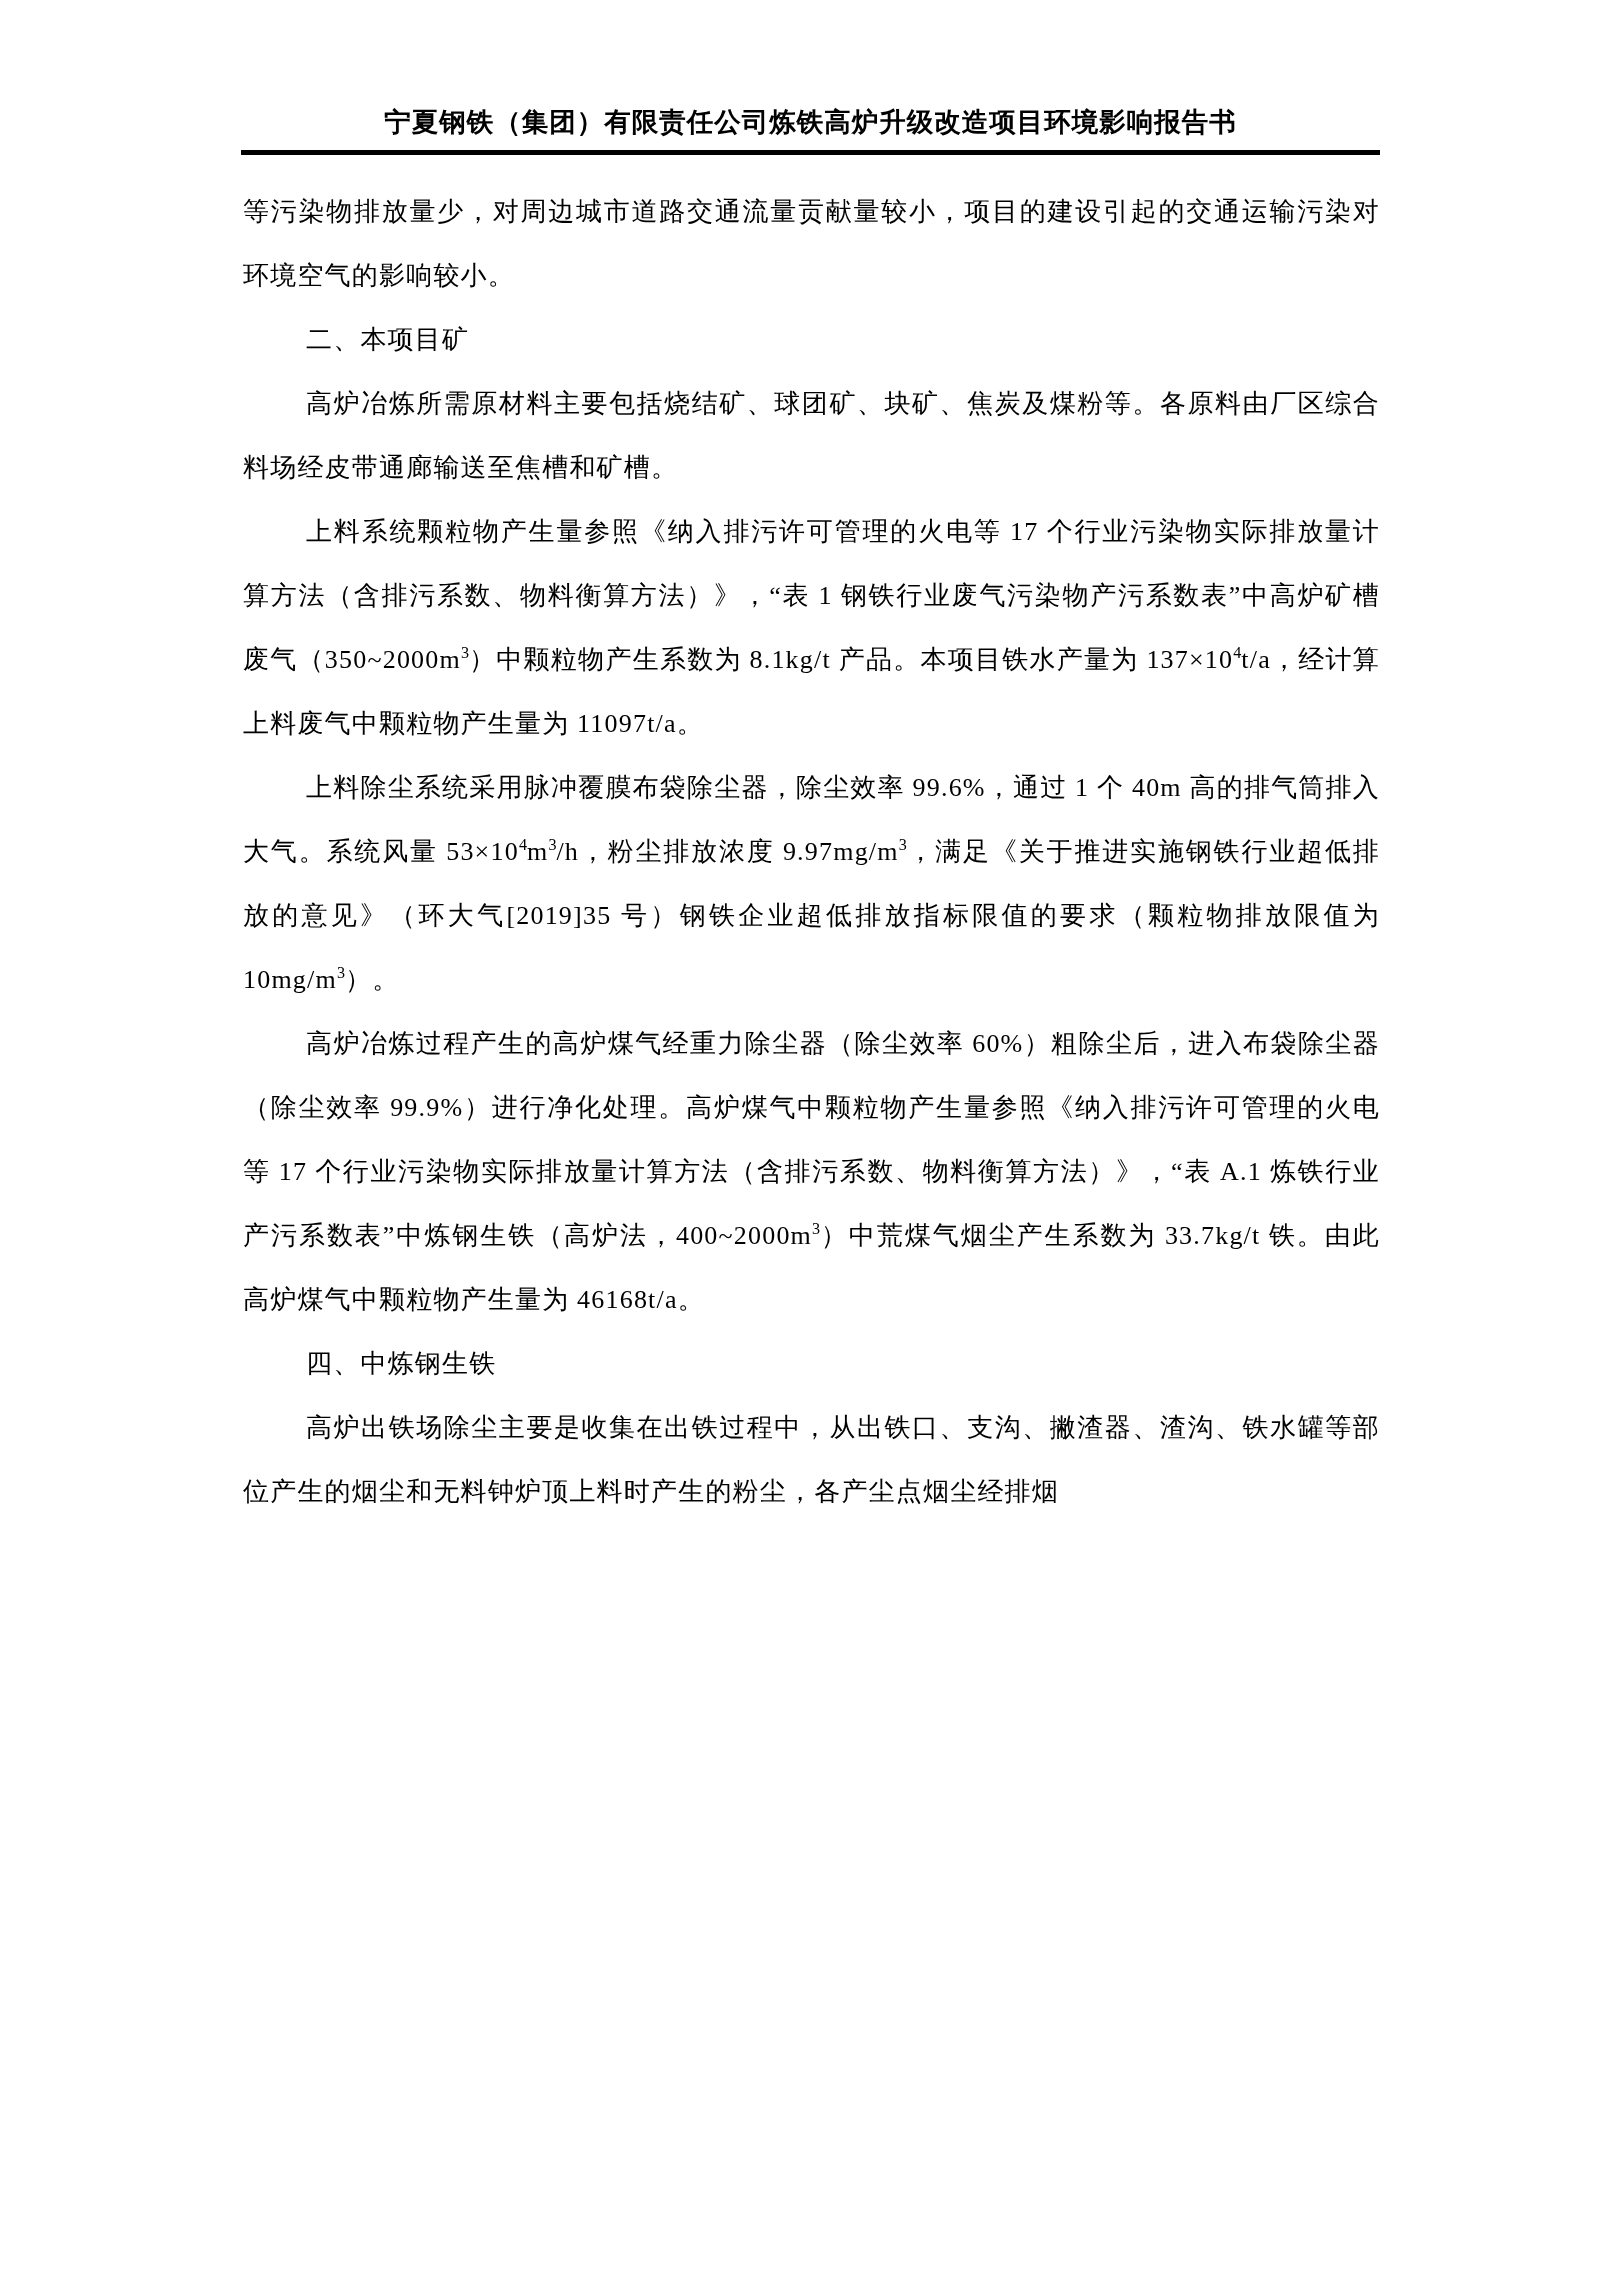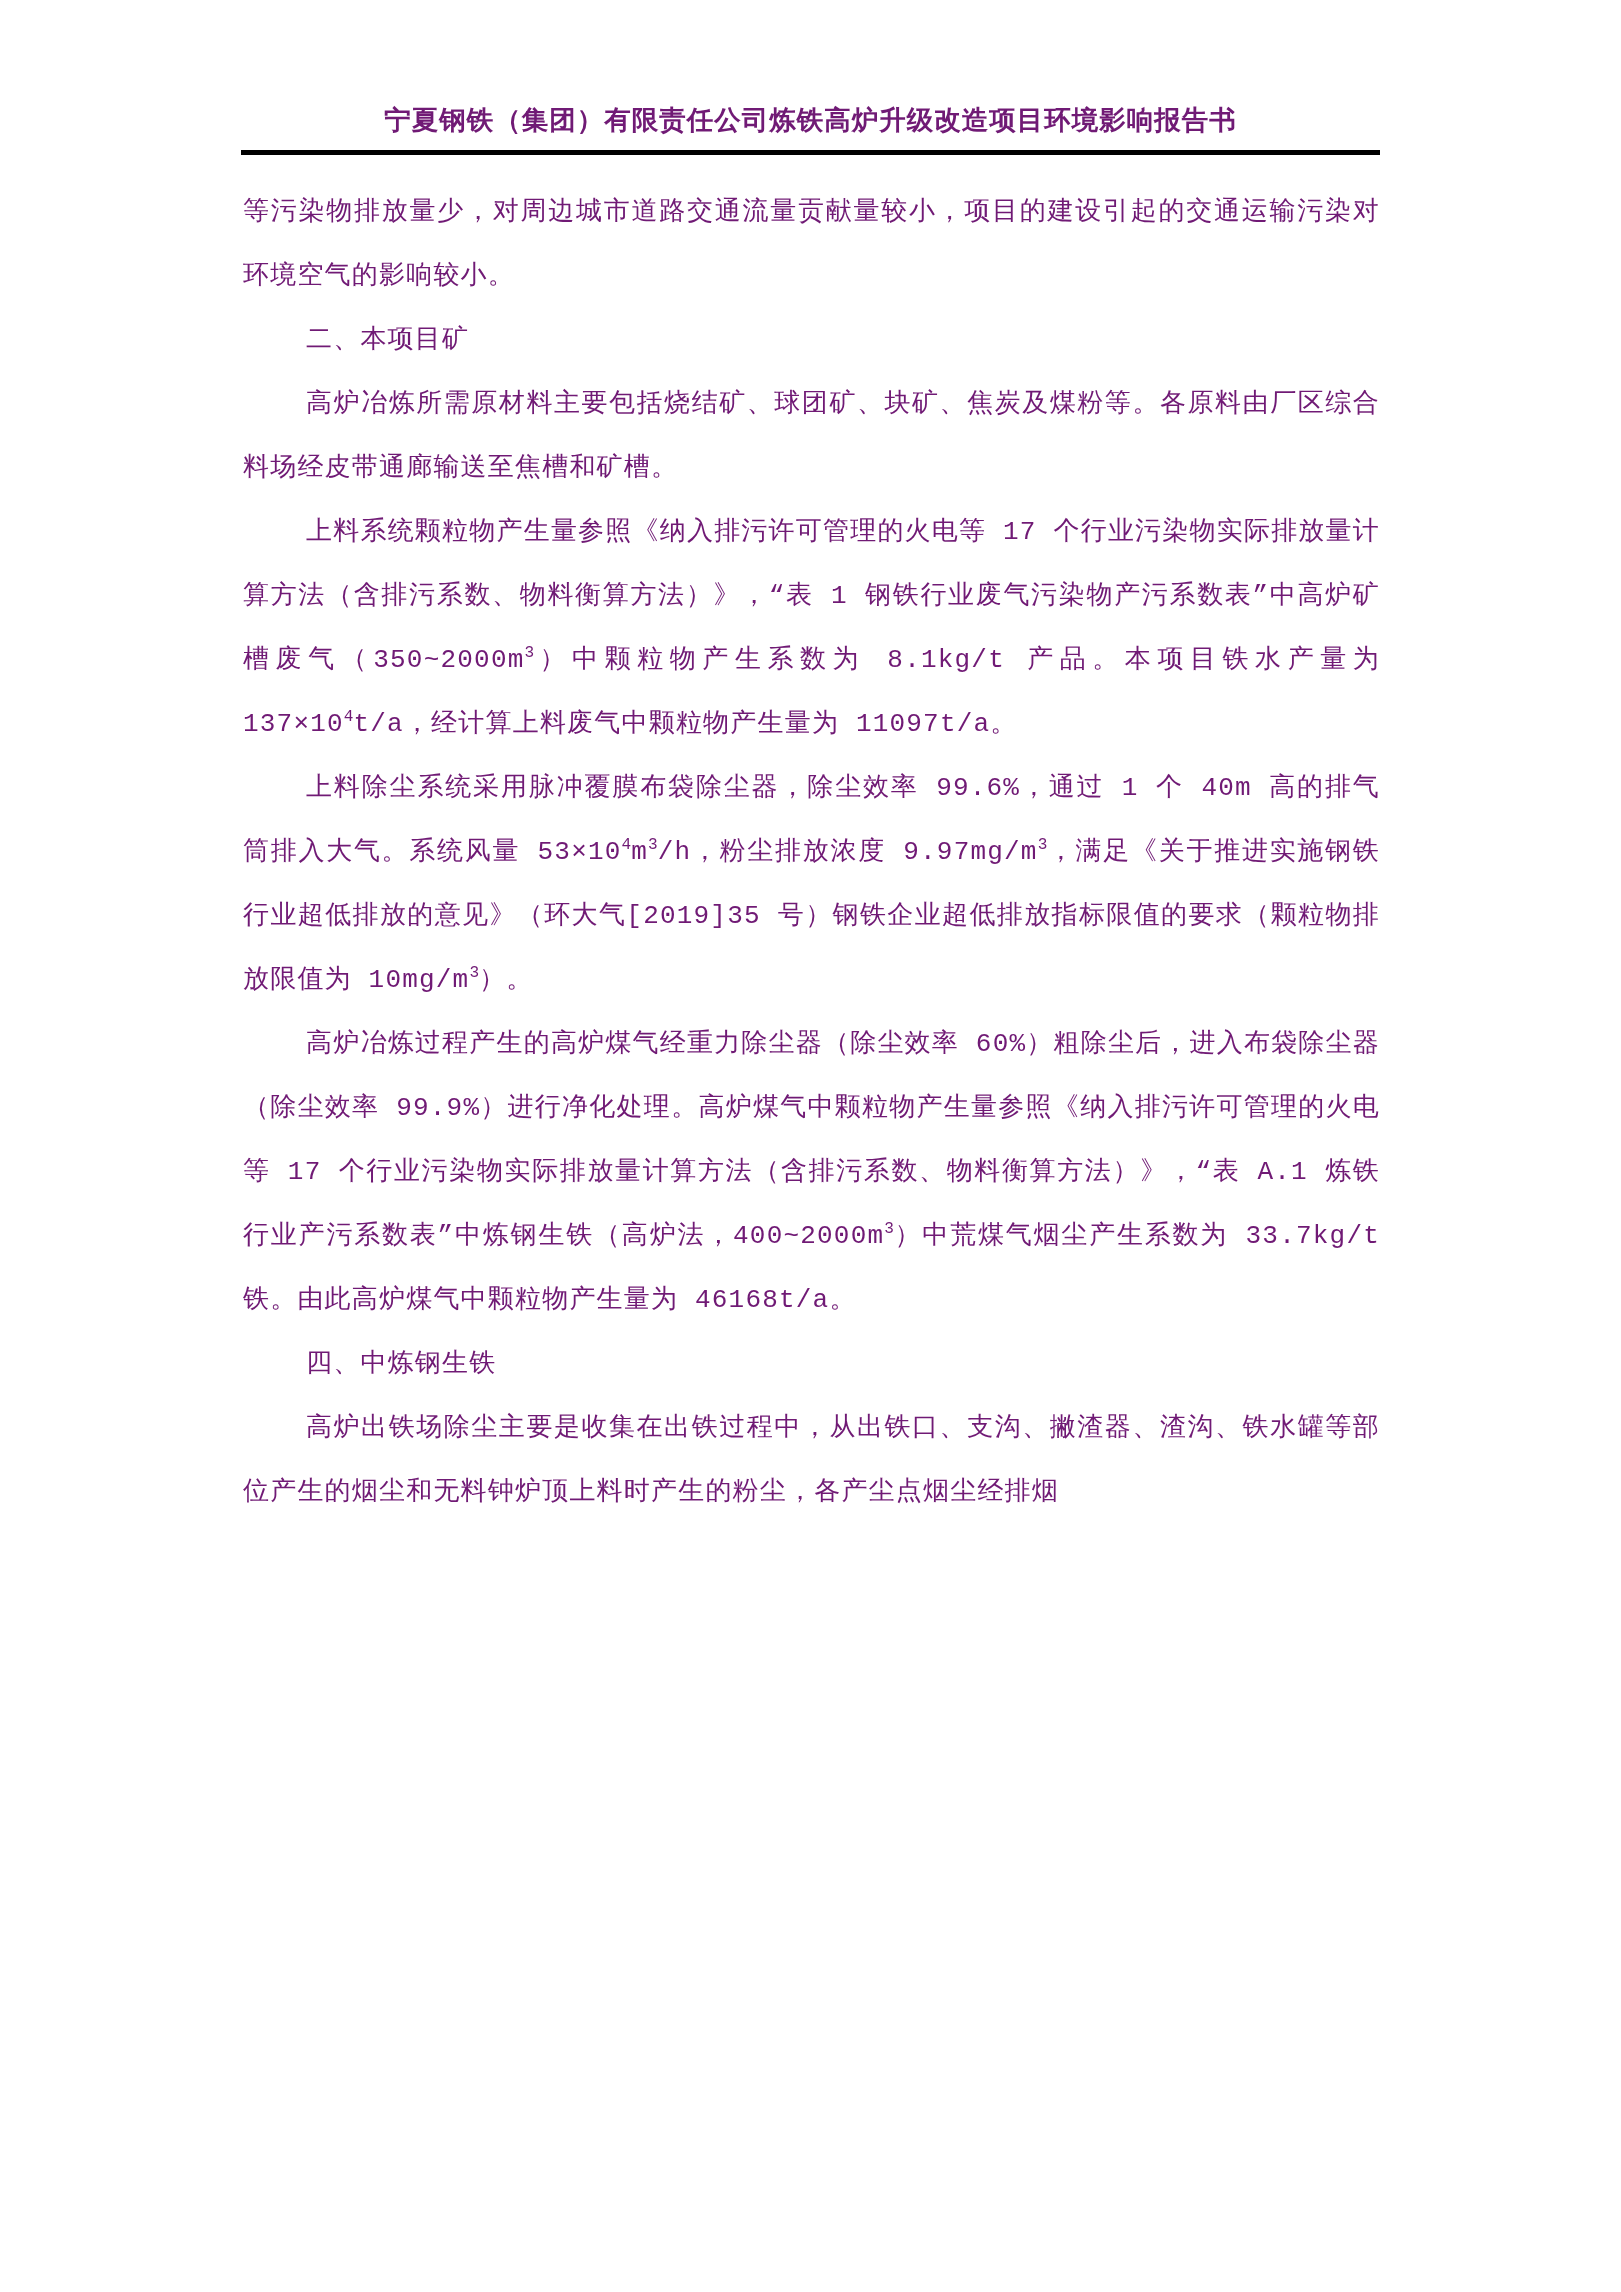--- a/index.html
+++ b/index.html
@@ -5,22 +5,22 @@
   html, body {
     margin: 0;
     padding: 0;
     background: #ffffff;
   }
   .page {
     position: relative;
     width: 1621px;
     height: 1636px;
     background: #ffffff;
-    color: #701a75;
-    font-family: Liberation Mono, monospace;
+    color: #000000;
+    font-family: Liberation Serif, serif;
     overflow: hidden;
   }
   .header-title {
     padding-top: 108px;
     text-align: center;
     font-size: 26.5px;
     font-weight: bold;
     line-height: 29px;
     letter-spacing: 1px;
   }

